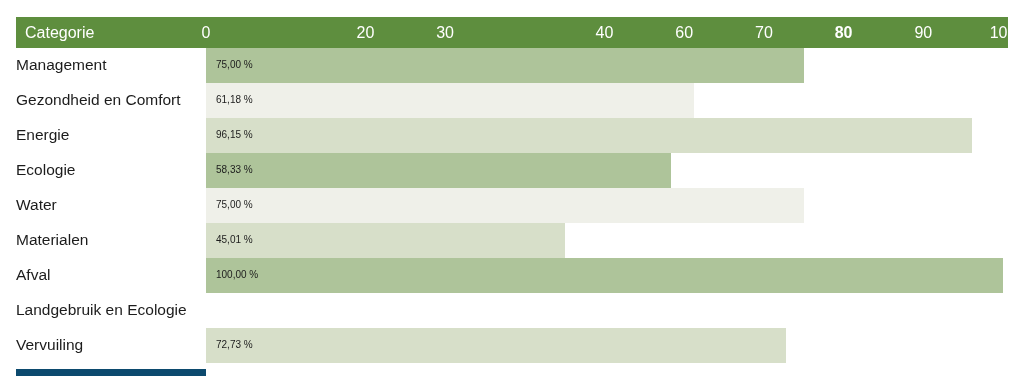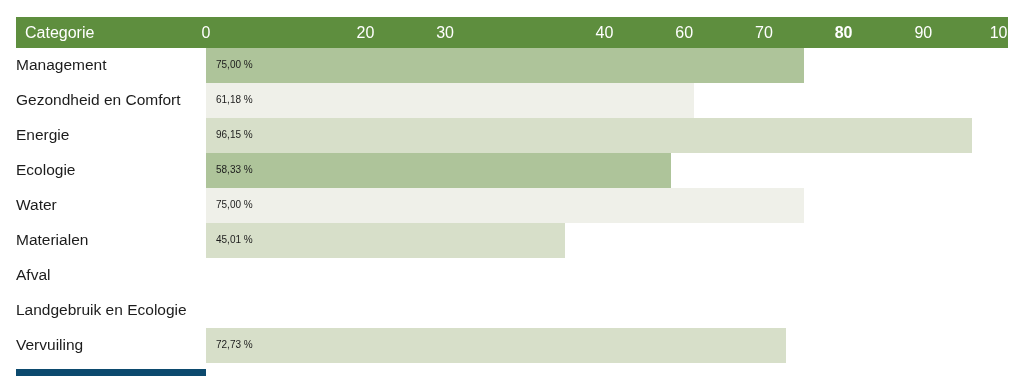--- a/index.html
+++ b/index.html
@@ -189,20 +189,24 @@
         </div>
         <div class="row-plot">
           <div class="bar" style="width: 358.73px; background: rgb(215, 223, 201);"></div>
           <span class="bar-value">45,01 %</span>
         </div>
       </div>
       <div class="row">
         <div class="row-label-cell">
           <span class="row-label">Afval</span>
         </div>
+        <div class="row-plot">
+          <div class="bar" style="width: 797px; background: rgb(174, 196, 154);"></div>
+          <span class="bar-value">100,00 %</span>
+        </div>
       </div>
       <div class="row">
         <div class="row-label-cell">
           <span class="row-label">Landgebruik en Ecologie</span>
         </div>
       </div>
       <div class="row">
         <div class="row-label-cell">
           <span class="row-label">Vervuiling</span>
         </div>

